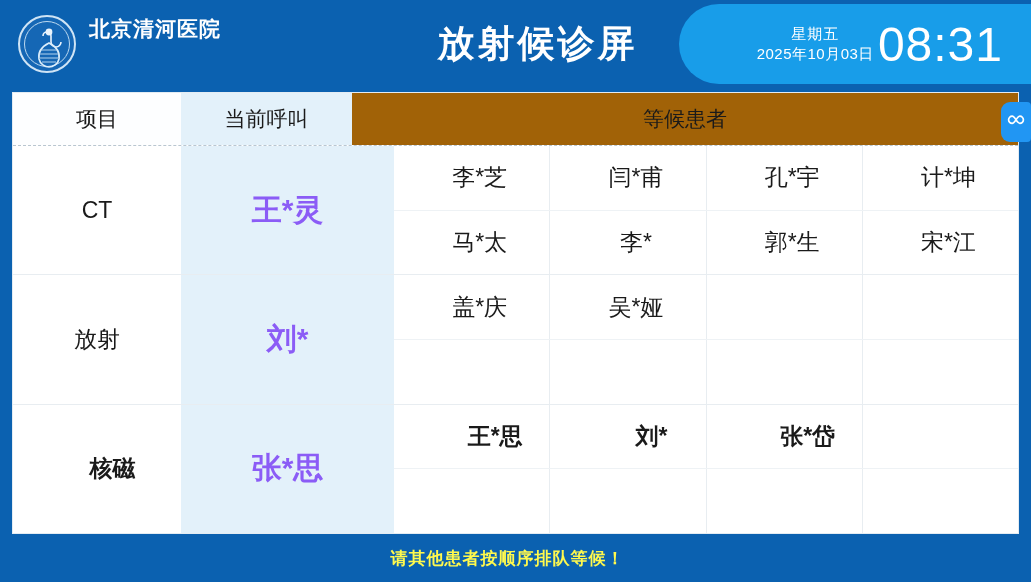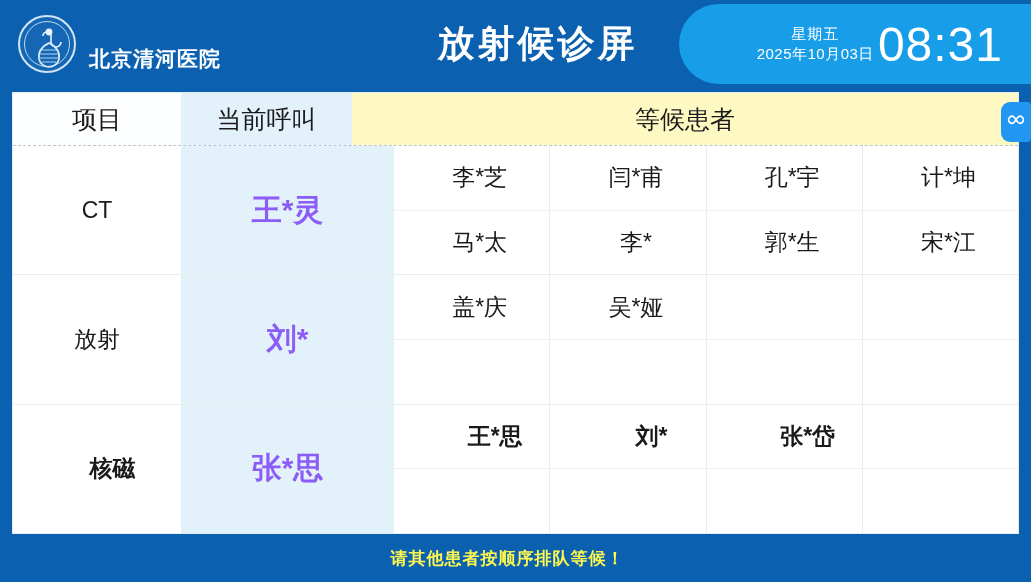--- a/index.html
+++ b/index.html
@@ -24,21 +24,21 @@
   }
   .header-inner {
     position: relative;
     height: 100%;
     display: flex;
     align-items: center;
     z-index: 3;
   }
   .brand {
     display: flex;
-    align-items: flex-end;
+    align-items: flex-start;
     padding-left: 18px;
     gap: 13px;
   }
   .logo {
     width: 58px;
     height: 58px;
     border-radius: 50%;
     background: #1567b5;
     border: 2px solid #cfe4f5;
     position: relative;
@@ -126,27 +126,27 @@
     display: flex;
     height: 53px;
     flex: none;
     border-bottom: 1px dashed #b9c6d0;
     box-sizing: border-box;
   }
   .th {
     display: flex;
     align-items: center;
     justify-content: center;
-    font-size: 25px;
+    font-size: 21px;
     color: #1a1a1a;
     box-sizing: border-box;
   }
   .col-item   { width: 168px; flex: none; background: #fdfeff; }
   .col-call   { width: 171px; flex: none; background: #e3f1fa; }
-  .col-wait   { flex: 1 1 auto; background: #fef9c3; text-align: center; }
+  .col-wait   { flex: 1 1 auto; background: #a16207; text-align: center; }
 
   .tbody {
     flex: 1 1 auto;
     display: flex;
     flex-direction: column;
   }
   .trow {
     display: flex;
     flex: 1 1 0;
     border-bottom: 1px solid #e8edf1;

